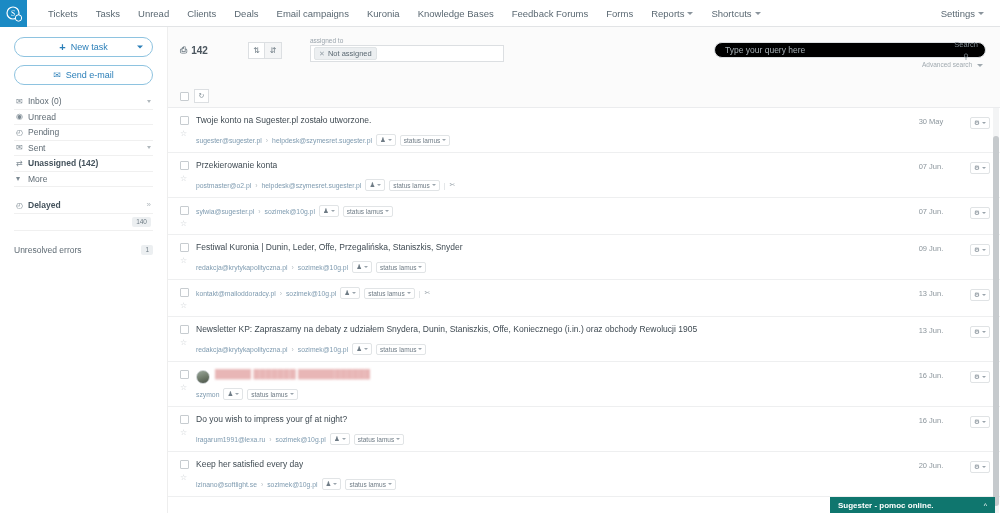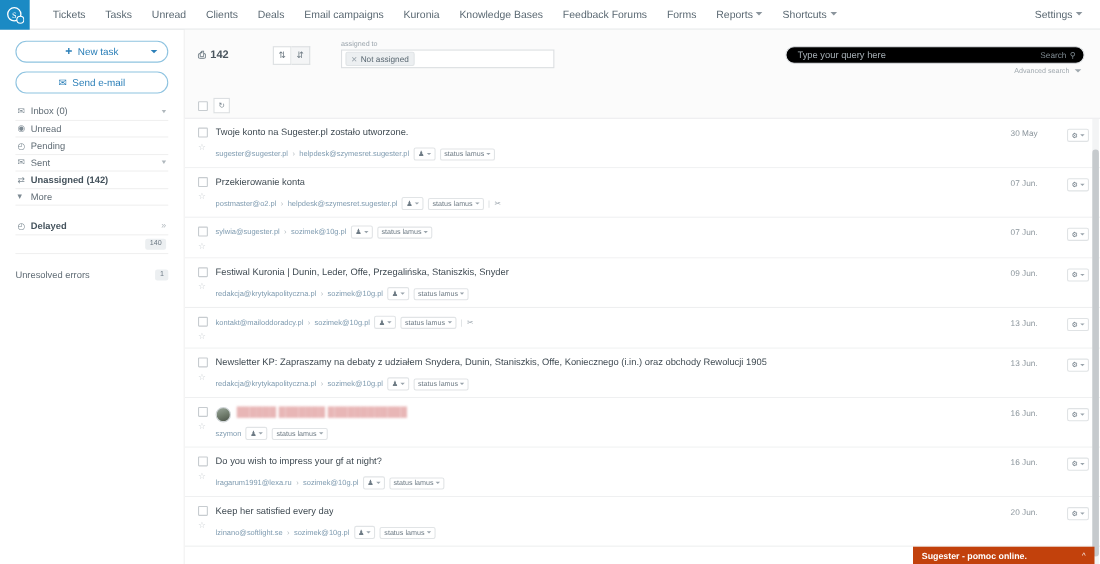--- a/index.html
+++ b/index.html
@@ -225,20 +225,21 @@
     color: #5a6872;
     font-family: "Liberation Sans", sans-serif;
     background: transparent;
   }
   .searchbar input::placeholder { color: #a7b0b6; }
   .search-btn {
     font-size: 7.5px; color: #7f8a91;
     display:flex; align-items:center; gap:3px;
     cursor:pointer;
     padding: 0 3px;
+    flex-direction: column;
   }
   .adv {
     text-align: right;
     font-size: 6.5px;
     color: #a0a9af;
     margin-top: 3px;
     padding-right: 3px;
     cursor: pointer;
   }
   .selectrow {
@@ -380,21 +381,21 @@
     right: 1px; top: 28px;
     width: 6px; height: 370px;
     background: #c6cacd;
     border-radius: 3px;
   }
   
   .chat-widget {
     position: absolute;
     right: 5px; bottom: 0;
     width: 165px; height: 16px;
-    background: #c2410c;
+    background: #0f766e;
     color: #fff;
     font-size: 8px;
     font-weight: bold;
     display: flex; align-items: center;
     padding: 0 8px;
     cursor: pointer;
   }
   .chat-widget .up { margin-left: auto; font-size: 7px; font-weight: normal; }
 </style>
 </head>

